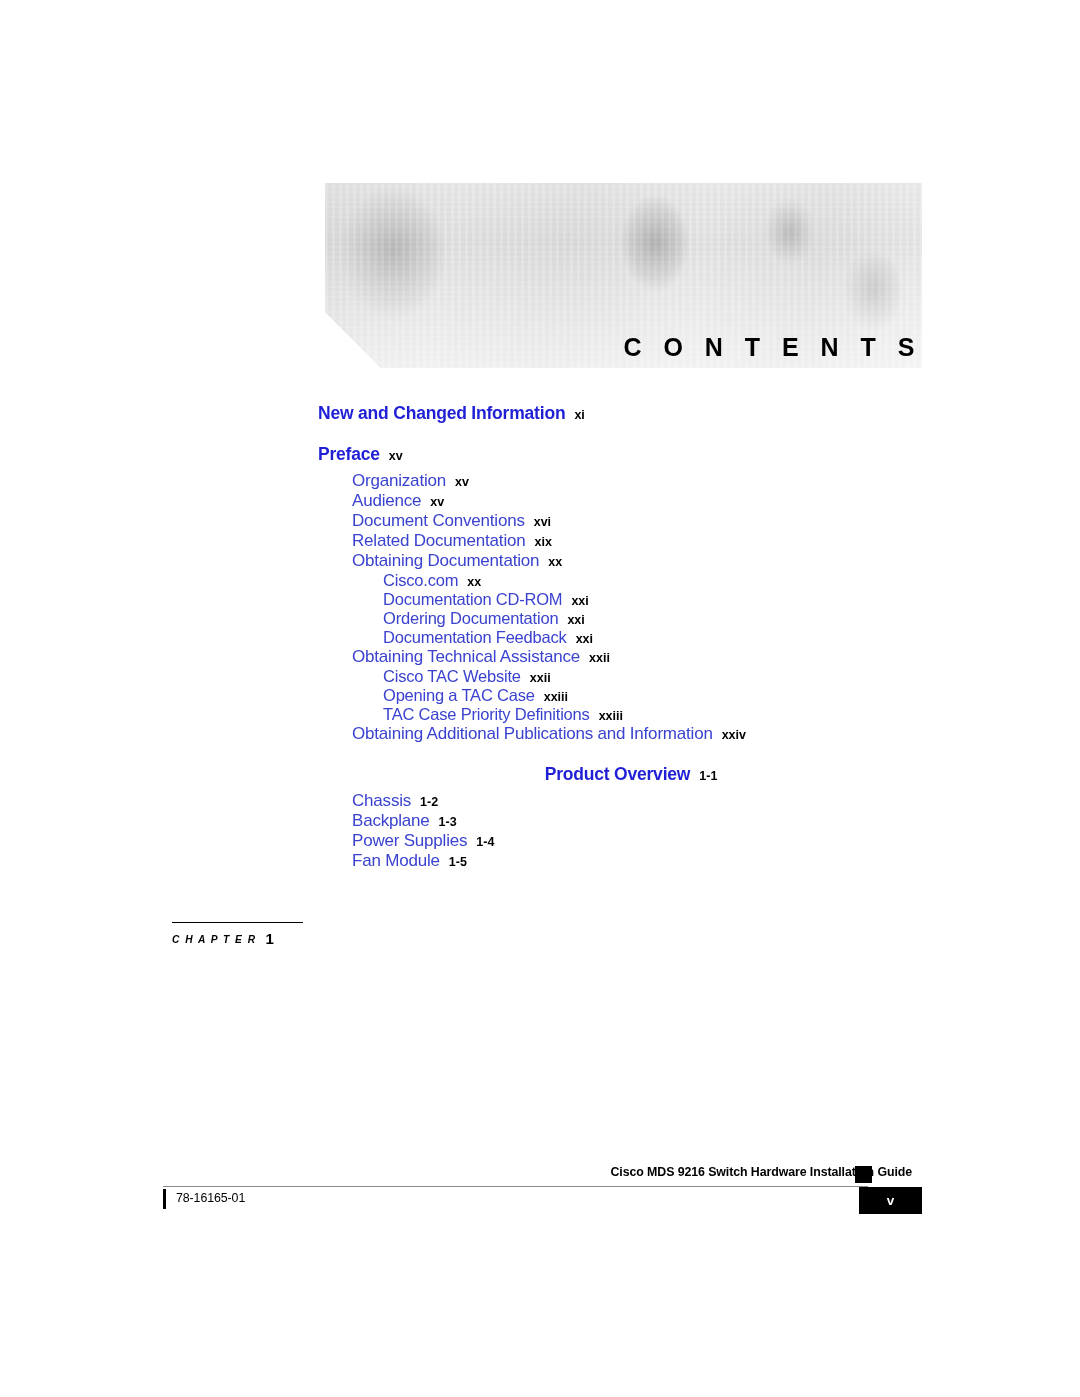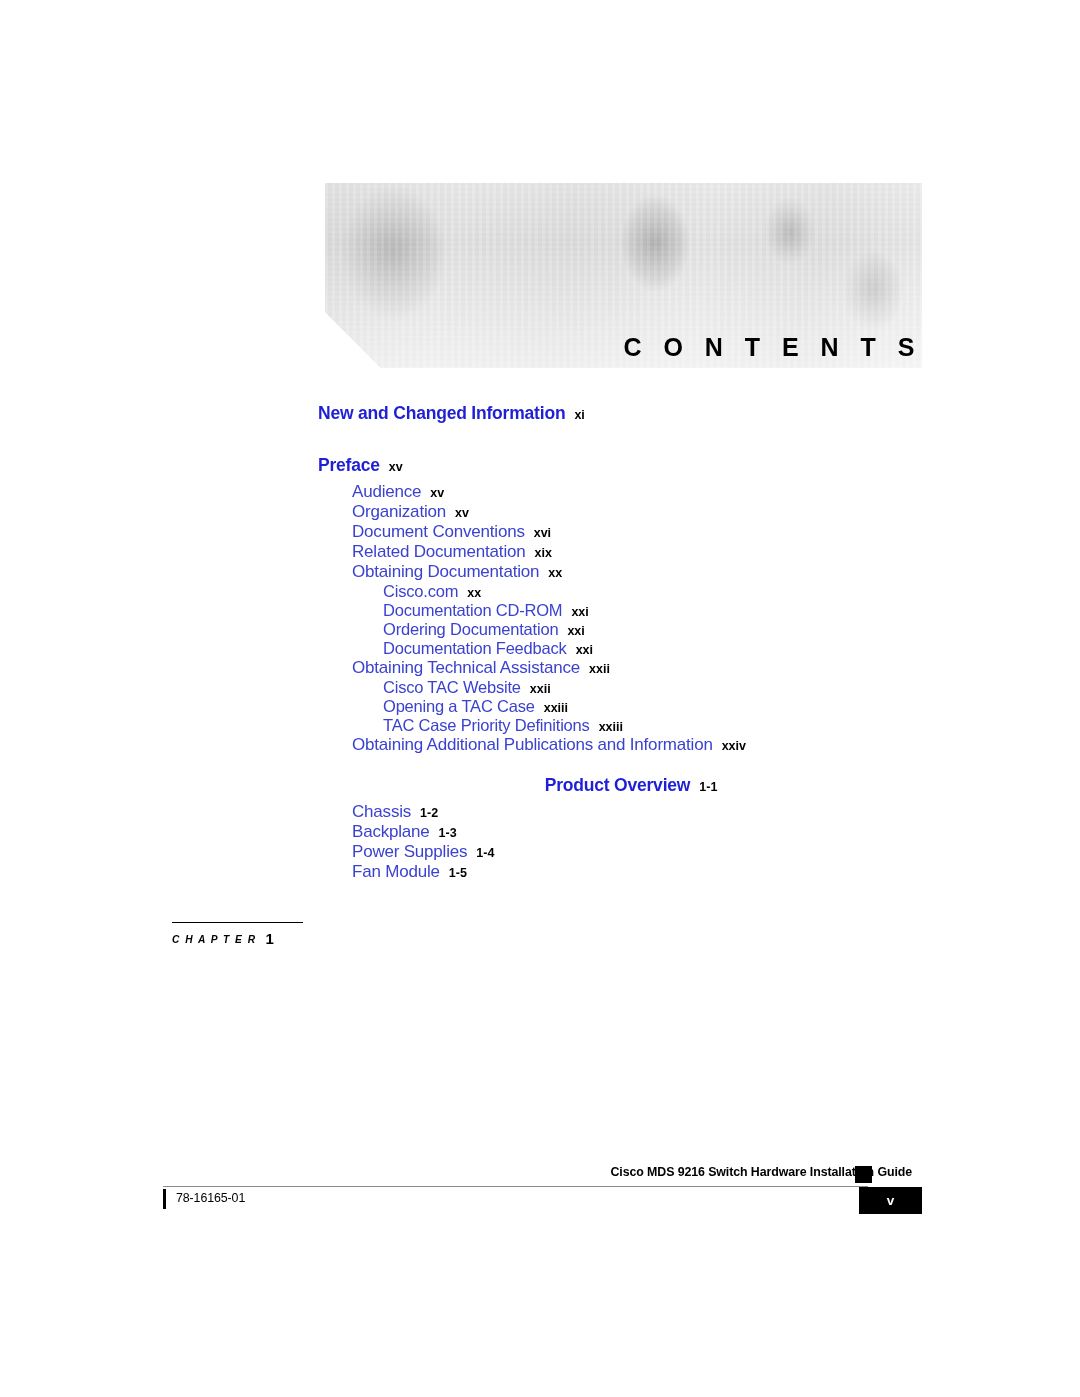--- a/index.html
+++ b/index.html
@@ -132,21 +132,21 @@
   .lvl2 { margin-left: 383px; }
   .lvl2 .toc-title {
     font-size: 16.5px;
     font-weight: normal;
     color: #3a42cf;
     letter-spacing: -0.2px;
     text-align: right;
   }
   .lvl2 .toc-page { margin-left: 9px; }
 
-  .gap-sm { margin-top: 31px; }
+  .gap-sm { margin-top: 20px; }
   .gap-md { margin-top: 20px; text-align: center; }
 
   
   #chapter-block {
     position: absolute;
     left: 172px;
     top: 922px;
     width: 140px;
   }
   #chapter-rule {
@@ -254,22 +254,22 @@
     <div class="banner-streaks"></div>
     <div class="banner-wash"></div>
   </div>
 
 
   <div id="contents-title">C O N T E N T S</div>
 
   <div id="toc">
       <div class="toc-row lvl0"><span class="toc-title">New and Changed Information</span><span class="toc-page">xi</span></div>
       <div class="toc-row lvl0 gap-sm"><span class="toc-title">Preface</span><span class="toc-page">xv</span></div>
+      <div class="toc-row lvl1"><span class="toc-title">Organization</span><span class="toc-page">xv</span></div>
       <div class="toc-row lvl1"><span class="toc-title">Audience</span><span class="toc-page">xv</span></div>
-      <div class="toc-row lvl1"><span class="toc-title">Organization</span><span class="toc-page">xv</span></div>
       <div class="toc-row lvl1"><span class="toc-title">Document Conventions</span><span class="toc-page">xvi</span></div>
       <div class="toc-row lvl1"><span class="toc-title">Related Documentation</span><span class="toc-page">xix</span></div>
       <div class="toc-row lvl1"><span class="toc-title">Obtaining Documentation</span><span class="toc-page">xx</span></div>
       <div class="toc-row lvl2"><span class="toc-title">Cisco.com</span><span class="toc-page">xx</span></div>
       <div class="toc-row lvl2"><span class="toc-title">Documentation CD-ROM</span><span class="toc-page">xxi</span></div>
       <div class="toc-row lvl2"><span class="toc-title">Ordering Documentation</span><span class="toc-page">xxi</span></div>
       <div class="toc-row lvl2"><span class="toc-title">Documentation Feedback</span><span class="toc-page">xxi</span></div>
       <div class="toc-row lvl1"><span class="toc-title">Obtaining Technical Assistance</span><span class="toc-page">xxii</span></div>
       <div class="toc-row lvl2"><span class="toc-title">Cisco TAC Website</span><span class="toc-page">xxii</span></div>
       <div class="toc-row lvl2"><span class="toc-title">Opening a TAC Case</span><span class="toc-page">xxiii</span></div>

